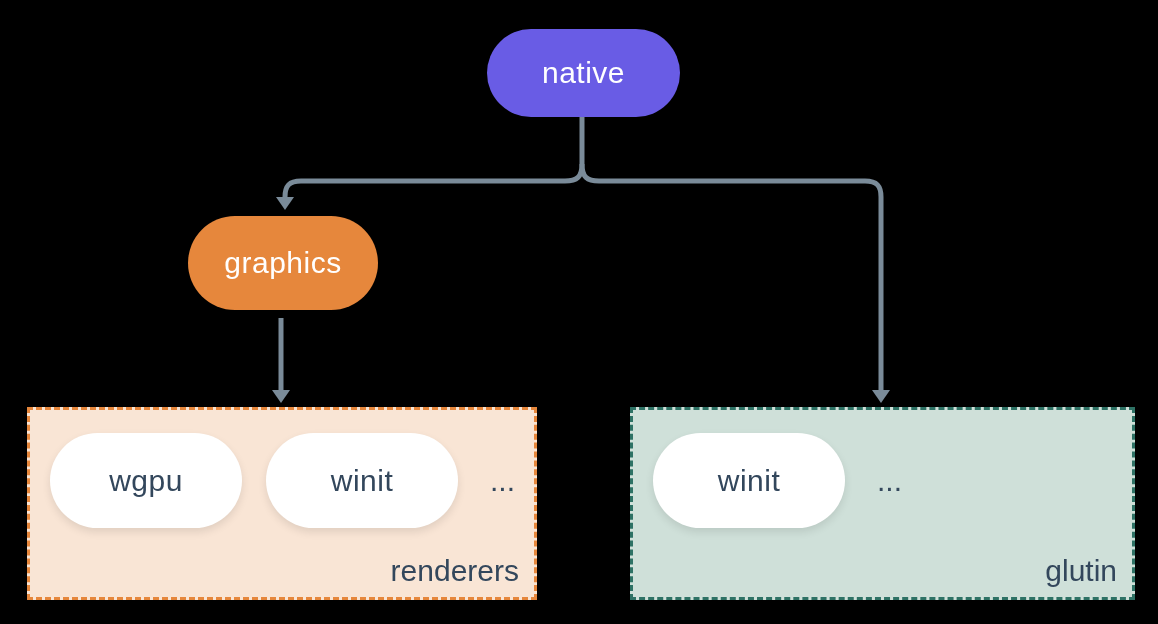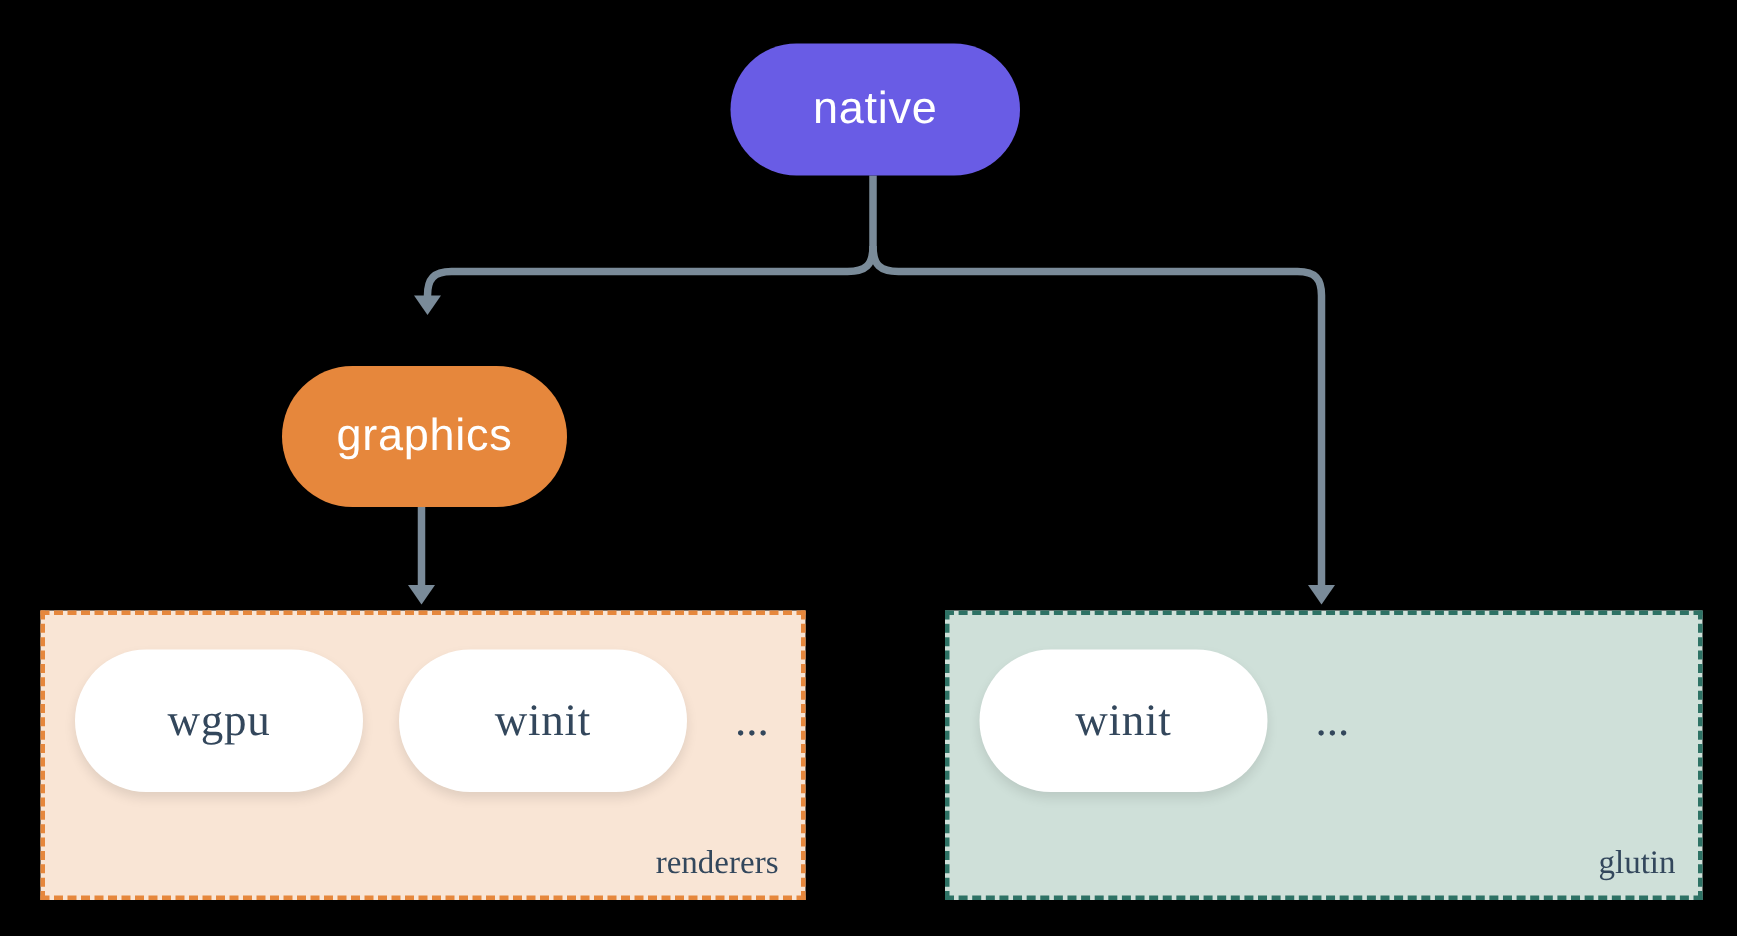--- a/index.html
+++ b/index.html
@@ -57,27 +57,25 @@
     border-radius:44px;
     background:var(--native);
     color:var(--node-text);
   }
   .pill.graphics{
     left:188px;top:216px;
     width:190px;height:94px;
     border-radius:47px;
     background:var(--graphics);
     color:var(--node-text);
-    margin-top:28px;
   }
   .group{
     position:absolute;
     top:407px;
     height:193px;
-    font-family:Liberation Serif, serif;
   }
   .group.renderers{
     left:27px;
     width:510px;
     background:var(--renderers-fill);
     border:3px dashed var(--renderers-border);
   }
   .group.shells{
     left:630px;
     width:505px;
@@ -100,21 +98,21 @@
     box-shadow:0 4px 8px rgba(0,0,0,0.10);
   }
   .ellipsis{
     font-size:30px;
     color:var(--item-text);
     margin-left:8px;
   }
   .group-label{
     position:absolute;
     right:15px;bottom:9px;
-    font-size:22px;
+    font-size:30px;
     color:var(--item-text);
   }
 </style>
 </head>
 <body>
 
 <div class="canvas">
 
   <svg class="connectors" viewBox="0 0 1158 624" xmlns="http://www.w3.org/2000/svg">
 

